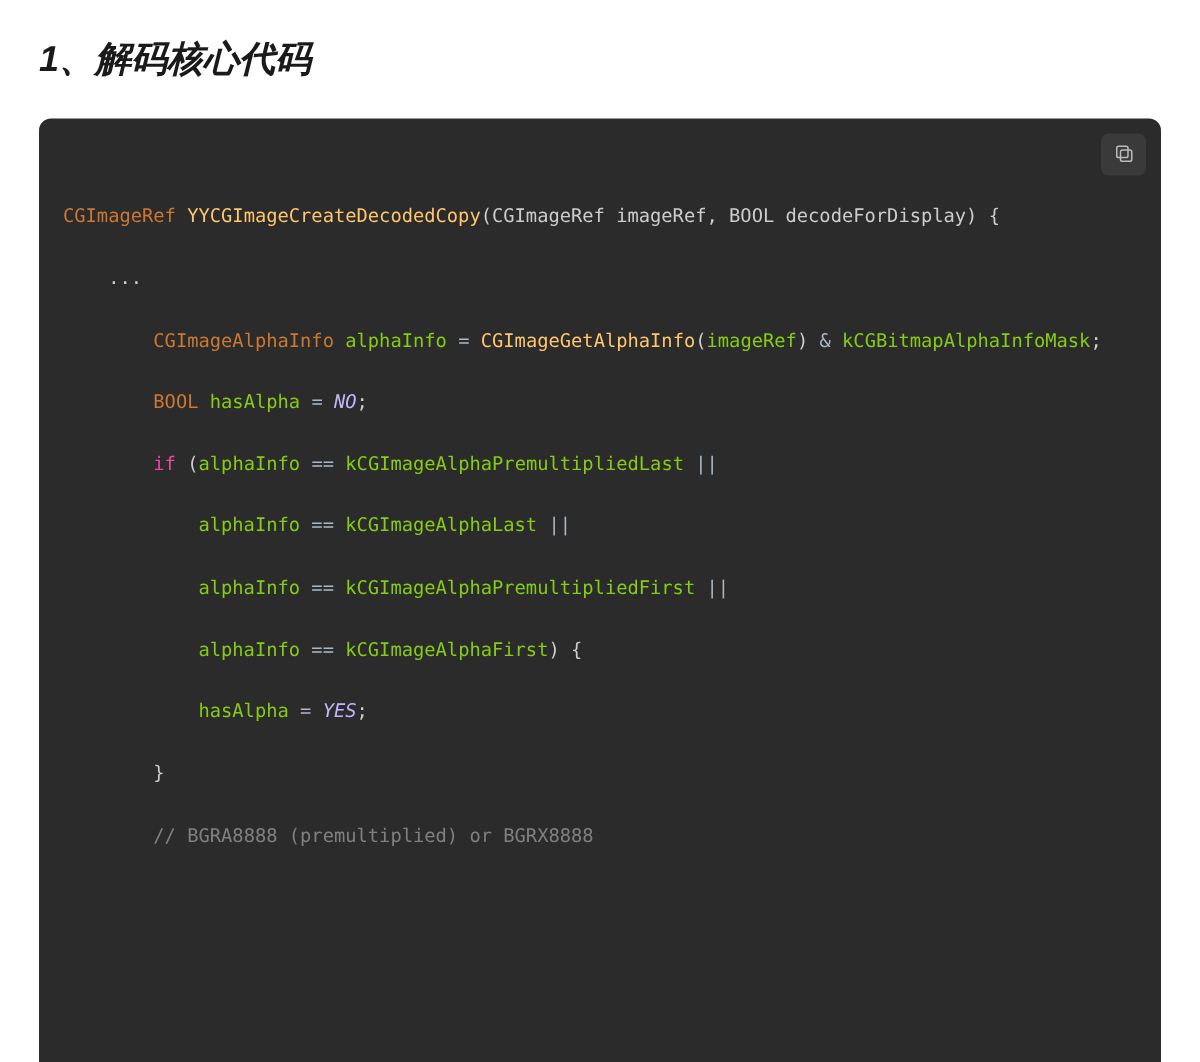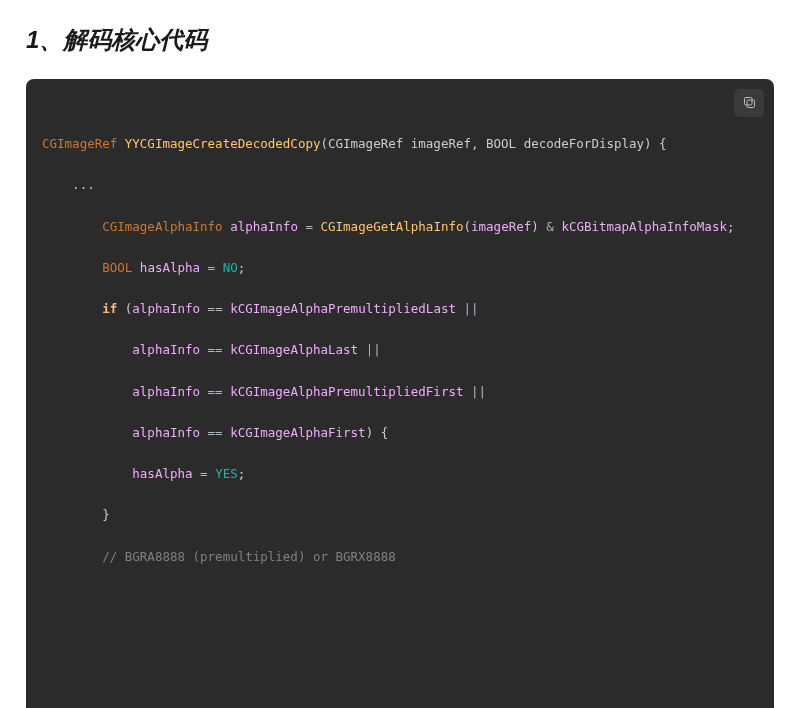--- a/index.html
+++ b/index.html
@@ -43,25 +43,25 @@
     background: #3a3a3a;
     border-radius: 5px;
     display: flex;
     align-items: center;
     justify-content: center;
     cursor: pointer;
   }
   .copy-btn svg { width: 15px; height: 15px; stroke: #bbb; fill: none; stroke-width: 1.6; }
   .tok-type   { color: #cc7832; }
   .tok-func   { color: #ffc66d; }
-  .tok-ident  { color: #f0abfc; text-align: center; }
-  .tok-kw     { color: #fdba74; font-weight: bold; }
+  .tok-ident  { color: #84cc16; text-align: center; }
+  .tok-kw     { color: #ec4899; }
   .tok-comment{ color: #808080; margin-top: 36px; }
   .tok-op     { color: #a9b7c6; }
-  .tok-const  { color: #14b8a6; }
+  .tok-const  { color: #c4b5fd; font-style: italic; }
   .tok-plain  { color: #cccccc; }
 </style>
 </head>
 <body>
 
 <h2 class="title">1、解码核心代码</h2>
 
 <div class="code-block">
   <div class="copy-btn" title="Copy">
     <svg viewBox="0 0 24 24">

